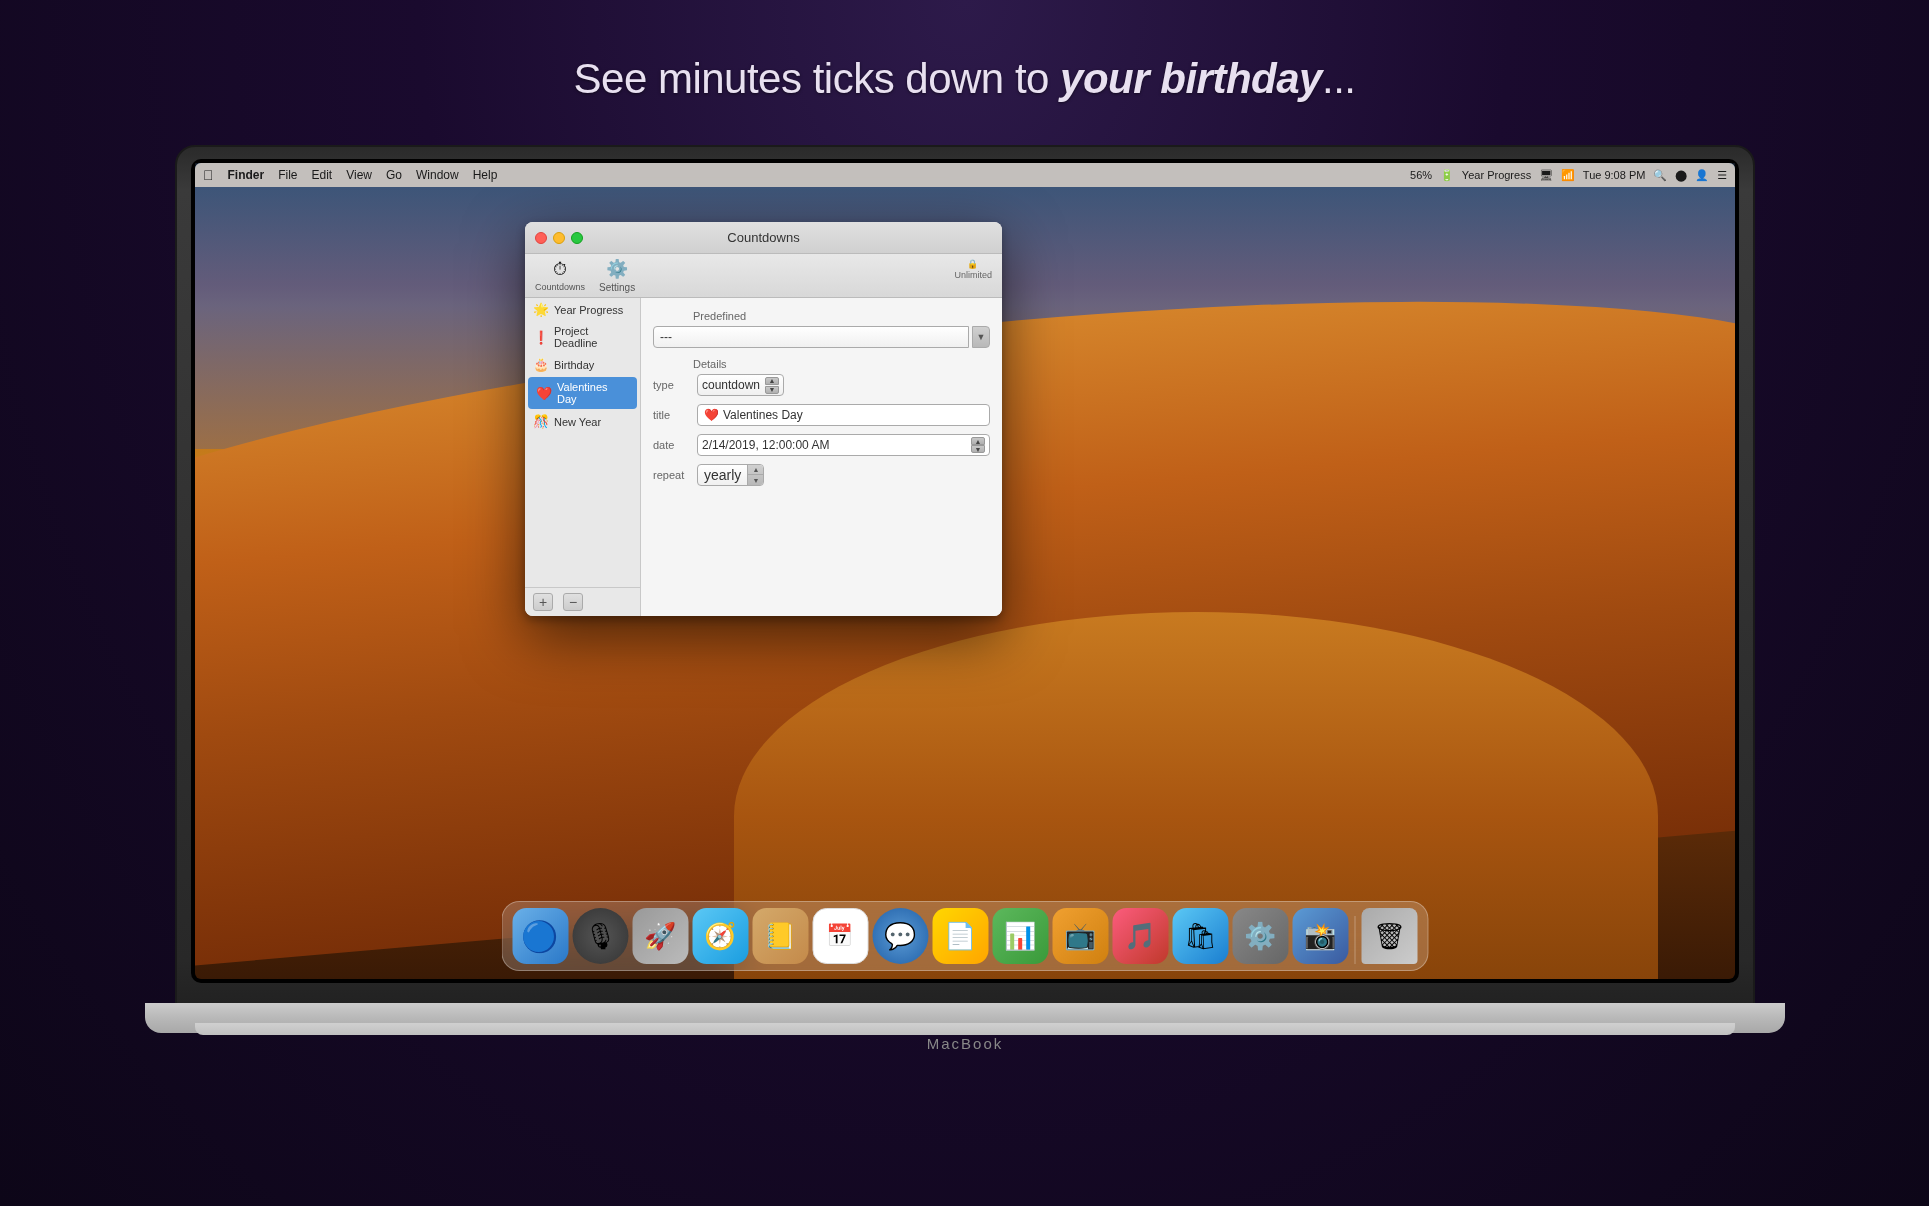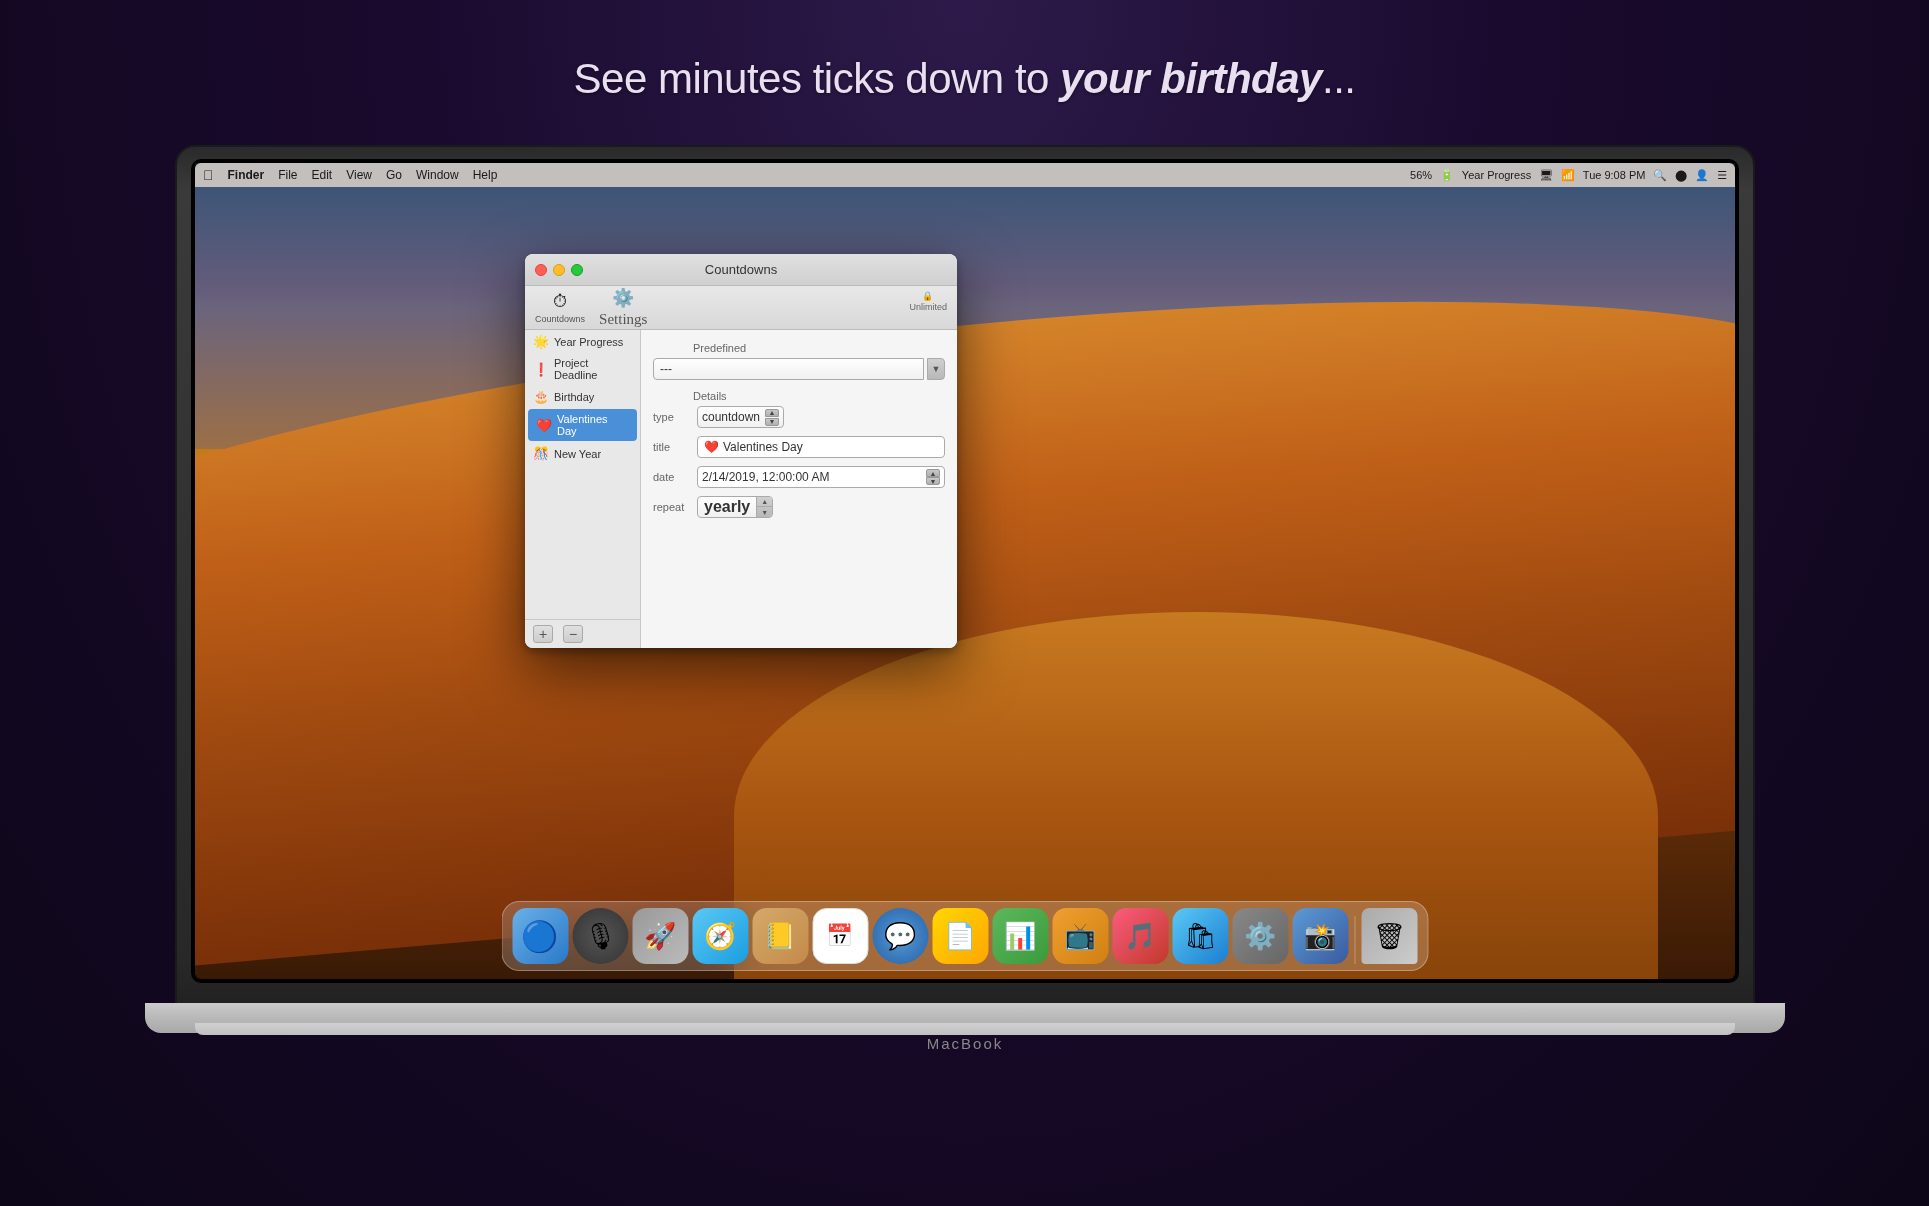--- a/index.html
+++ b/index.html
@@ -151,26 +151,25 @@
       cursor: pointer;
       transition: transform 0.1s;
       position: relative;
     }
 
     
     .app-window {
       position: absolute;
       top: 35px;
       left: 330px;
-      width: 432px;
+      width: 477px;
       background: #f0f0f0;
       border-radius: 8px;
       box-shadow: 0 20px 60px rgba(0,0,0,0.6), 0 4px 10px rgba(0,0,0,0.3);
       overflow: hidden;
-      margin-top: 32px;
     }
 
     .window-titlebar {
       background: linear-gradient(180deg, #e0e0e0 0%, #d0d0d0 100%);
       height: 32px;
       display: flex;
       align-items: center;
       justify-content: center;
       position: relative;
       border-bottom: 1px solid #bbb;
@@ -397,24 +396,23 @@
       display: flex;
       align-items: center;
       height: 22px;
       background: linear-gradient(180deg, #fff 0%, #f0f0f0 100%);
       border: 1px solid #aaa;
       border-radius: 4px;
       overflow: hidden;
     }
 
     .repeat-text {
-      font-size: 16px;
+      font-size: 14px;
       color: #333;
       padding: 0 6px;
-      font-weight: bold;
     }
 
     .repeat-arrows {
       background: linear-gradient(180deg, #d0d0d0 0%, #b8b8b8 100%);
       border-left: 1px solid #aaa;
       width: 16px;
       height: 100%;
       display: flex;
       flex-direction: column;
       cursor: pointer;
@@ -583,21 +581,21 @@
               <span class="window-title">Countdowns</span>
             </div>
 
             <div style="display:flex; align-items:center; height:44px; background: linear-gradient(180deg,#e8e8e8 0%,#d8d8d8 100%); border-bottom:1px solid #bbb; padding: 0 10px; gap:14px; position:relative;">
               <div style="display:flex;flex-direction:column;align-items:center;gap:2px;cursor:pointer;">
                 <span style="font-size:18px;">⏱</span>
                 <span style="font-size:9px;color:#555;">Countdowns</span>
               </div>
               <div style="display:flex;flex-direction:column;align-items:center;gap:2px;cursor:pointer;">
                 <span style="font-size:18px;">⚙️</span>
-                <span style="font-size:15px;color:#555;font-family:Liberation Serif, serif;">Settings</span>
+                <span style="font-size:10px;color:#555;">Settings</span>
               </div>
               <div style="position:absolute;right:10px;top:5px;display:flex;flex-direction:column;align-items:center;font-size:9px;color:#666;cursor:pointer;gap:1px;">
                 <span>🔒</span>
                 <span>Unlimited</span>
               </div>
             </div>
 
             <div class="window-body">
 
               <div class="sidebar">

